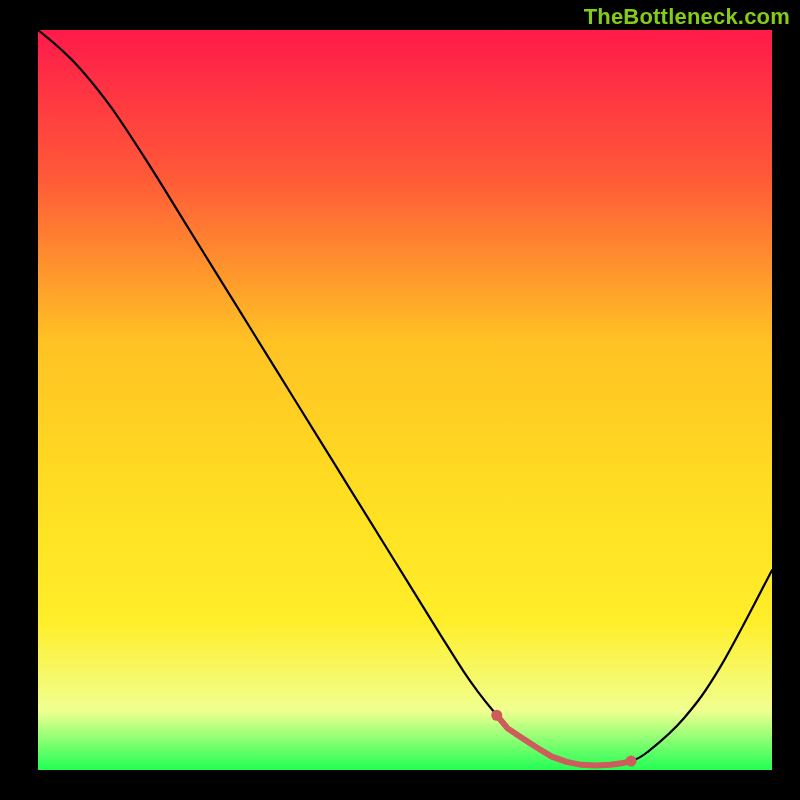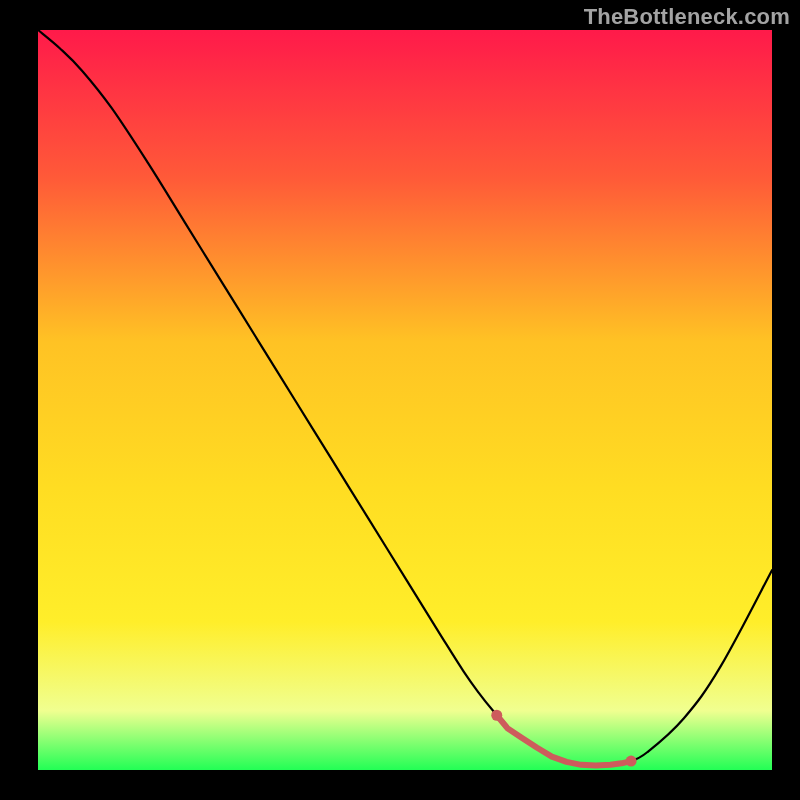--- a/index.html
+++ b/index.html
@@ -16,21 +16,21 @@
     height: 800px;
     background: #000000;
   }
   .watermark {
     position: absolute;
     top: 4px;
     right: 10px;
     font-family: Arial, Helvetica, sans-serif;
     font-size: 22px;
     font-weight: bold;
-    color: #a3a3a3;
+    color: #84cc16;
     z-index: 10;
     letter-spacing: 0.2px;
   }
   svg.plot {
     position: absolute;
     left: 0;
     top: 0;
   }
 </style>
 </head>

